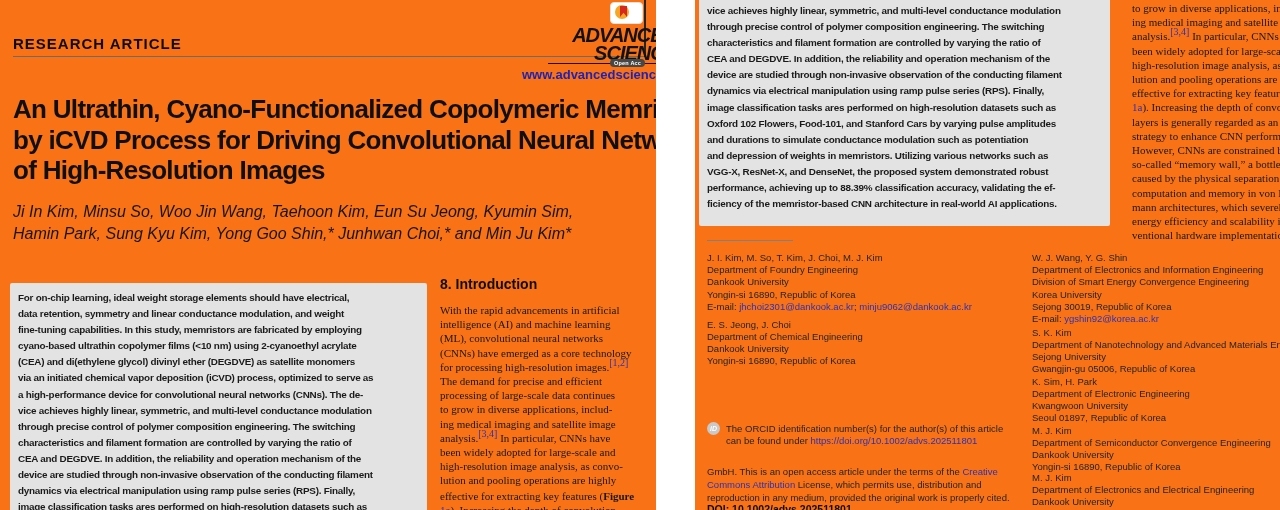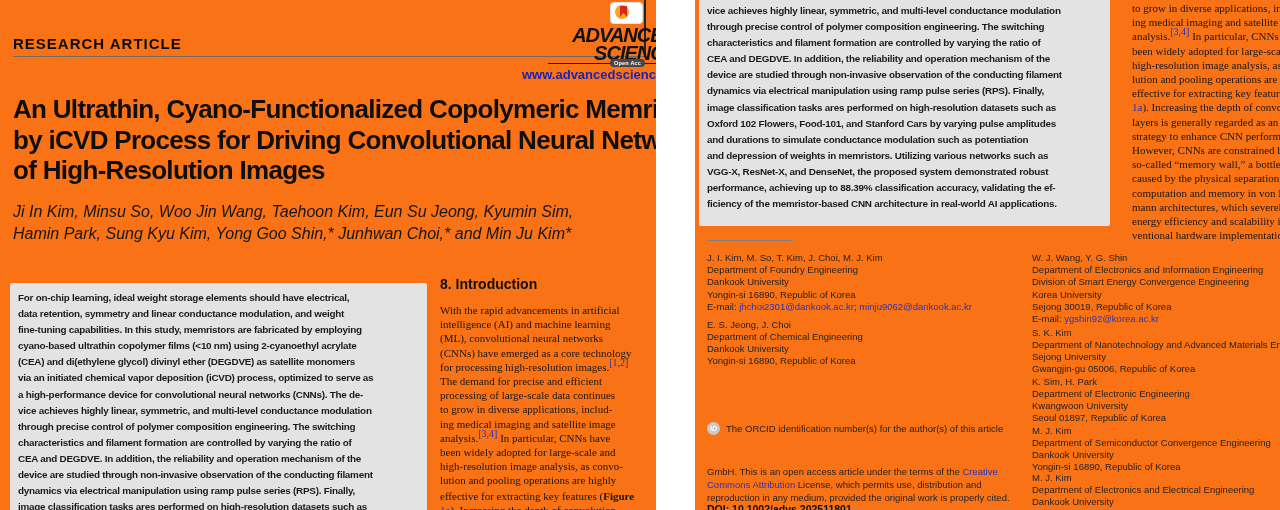--- a/index.html
+++ b/index.html
@@ -187,20 +187,23 @@
   </div>
   <div class="abs affil" style="left:12px;top:318.5px;">
       <div class="ln">E. S. Jeong, J. Choi</div>
       <div class="ln">Department of Chemical Engineering</div>
       <div class="ln">Dankook University</div>
       <div class="ln">Yongin-si 16890, Republic of Korea</div>
     </div>
 
   <div class="abs orcid-icon" style="left:12px;top:422px;">iD</div>
   <div class="abs small" style="left:31px;top:421.5px;">The ORCID identification number(s) for the author(s) of this article</div>
+  <div class="abs small" style="left:31px;top:434.3px;">
+    <span>can be found under </span><a class="link">https://doi.org/10.1002/advs.202511801</a>
+  </div>
 
   <div class="abs small" style="left:12px;top:464.8px;">
     <span>GmbH. This is an open access article under the terms of the </span><a class="link">Creative</a>
   </div>
   <div class="abs small" style="left:12px;top:478.1px;">
     <a class="link">Commons Attribution</a><span> License, which permits use, distribution and</span>
   </div>
   <div class="abs small" style="left:12px;top:491.4px;">reproduction in any medium, provided the original work is properly cited.</div>
 
   <div class="abs doi" style="left:12px;top:502.5px;">DOI: 10.1002/advs.202511801</div>

